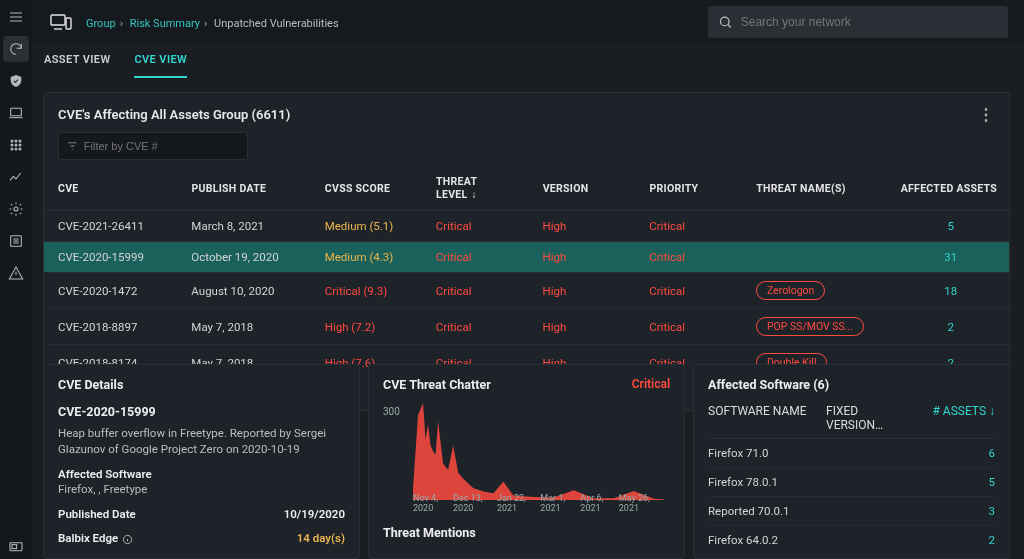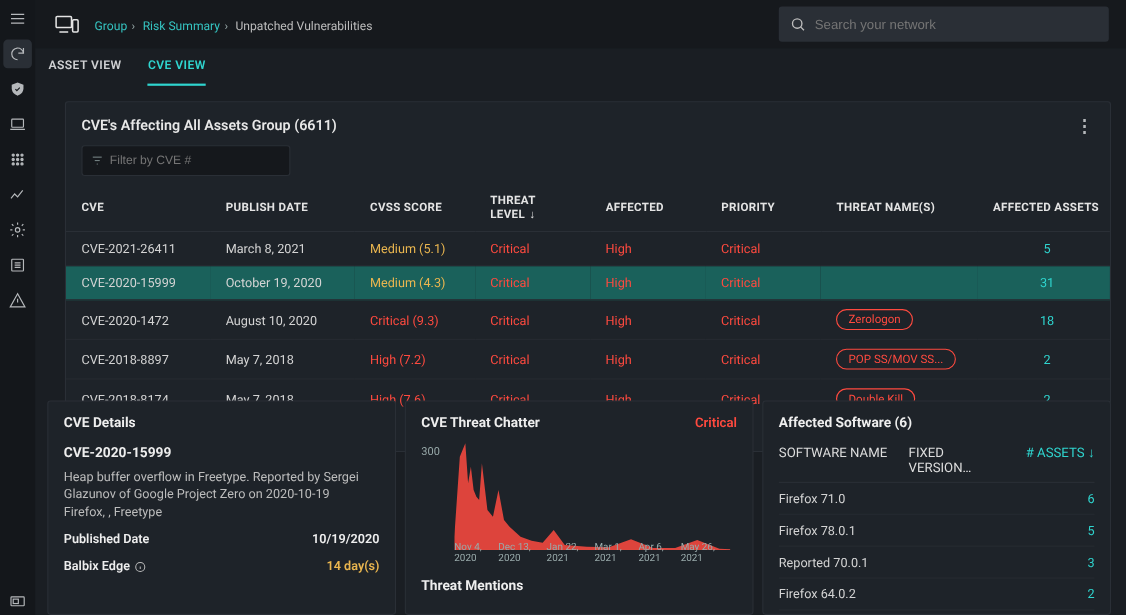--- a/index.html
+++ b/index.html
@@ -27,21 +27,21 @@
 
 .tabs{position:absolute;left:32px;top:44px;height:34px;display:flex;align-items:flex-end;padding-left:12px;gap:24px}
 .tab{color:#cfd0d2;font-size:11px;font-weight:600;letter-spacing:.4px;padding:10px 0;border-bottom:2px solid transparent;cursor:pointer}
 .tab.active{color:#2fd5cf;border-color:#2fd5cf}
 
 
 .main{position:absolute;left:43px;right:14px;top:92px;bottom:0}
 .panel{background:#1e2329;border:1px solid #2a2f36;border-radius:3px}
 
 
-.cvet{position:absolute;left:16px;right:0;top:0;height:319px;padding:0}
+.cvet{position:absolute;left:0;right:0;top:0;height:319px;padding:0}
 .cvet .phdr{display:flex;align-items:center;padding:12px 14px 8px;font-size:13px;font-weight:600;color:#e8e8e8}
 .cvet .phdr .dots{margin-left:auto;color:#b5b8bb;cursor:pointer;font-size:16px;letter-spacing:1px}
 .filterbox{margin:0 14px 6px;width:190px;height:28px;background:#15181c;border:1px solid #2a2f36;border-radius:3px;display:flex;align-items:center;padding:0 8px;gap:6px}
 .filterbox svg{width:12px;height:12px;stroke:#9aa;fill:none;stroke-width:1.6}
 .filterbox input{background:transparent;border:0;outline:0;color:#bbb;font-size:11px;width:100%}
 .tbl{width:100%;border-collapse:collapse}
 .tbl th{text-align:left;font-size:10.5px;font-weight:700;letter-spacing:.3px;color:#e4e4e4;padding:9px 8px 9px 14px;border-bottom:1px solid #2a2f36}
 .tbl td{font-size:11.5px;color:#d4d4d4;padding:8px 8px 8px 14px;border-bottom:1px solid #262b31}
 .tbl tr.selected td{background:#1a615b}
 .tbl td.medium{color:#eab64f}
@@ -197,21 +197,21 @@
         </svg>
       <input placeholder="Filter by CVE #" style="">
     </div>
     <table class="tbl">
       <thead>
           <tr>
         <th style="width:120px">CVE</th>
         <th style="width:120px">PUBLISH DATE</th>
         <th style="width:100px">CVSS SCORE</th>
         <th style="width:96px"><span>THREAT LEVEL</span><span class="arrow">↓</span></th>
-        <th style="width:96px">AFFECTED</th>
+        <th style="width:96px">VERSION</th>
         <th style="width:96px">PRIORITY</th>
         <th style="width:130px">THREAT NAME(S)</th>
         <th style="width:110px;text-align:left">AFFECTED ASSETS</th>
       </tr>
         </thead>
     </table>
     <div class="scrollbody">
       <table class="tbl">
           <tbody id="cvebody">
             <tr>
@@ -267,20 +267,23 @@
           </tbody>
         </table>
     </div>
   </div>
 
   <div class="btm">
     <div class="panel">
       <h3>CVE Details</h3>
       <h4>CVE-2020-15999</h4>
       <div class="desc">Heap buffer overflow in Freetype. Reported by Sergei Glazunov of Google Project Zero on 2020-10-19</div>
+      <div class="kv">
+          <span class="k">Affected Software</span>
+        </div>
       <div class="desc">Firefox, , Freetype</div>
       <div class="kv">
           <span class="k">Published Date</span>
           <span class="v">10/19/2020</span>
         </div>
       <div class="kv">
         <span class="k info">
             <span>Balbix Edge</span>
             <svg viewBox="0 0 24 24">
               <circle cx="12" cy="12" r="9"></circle>

